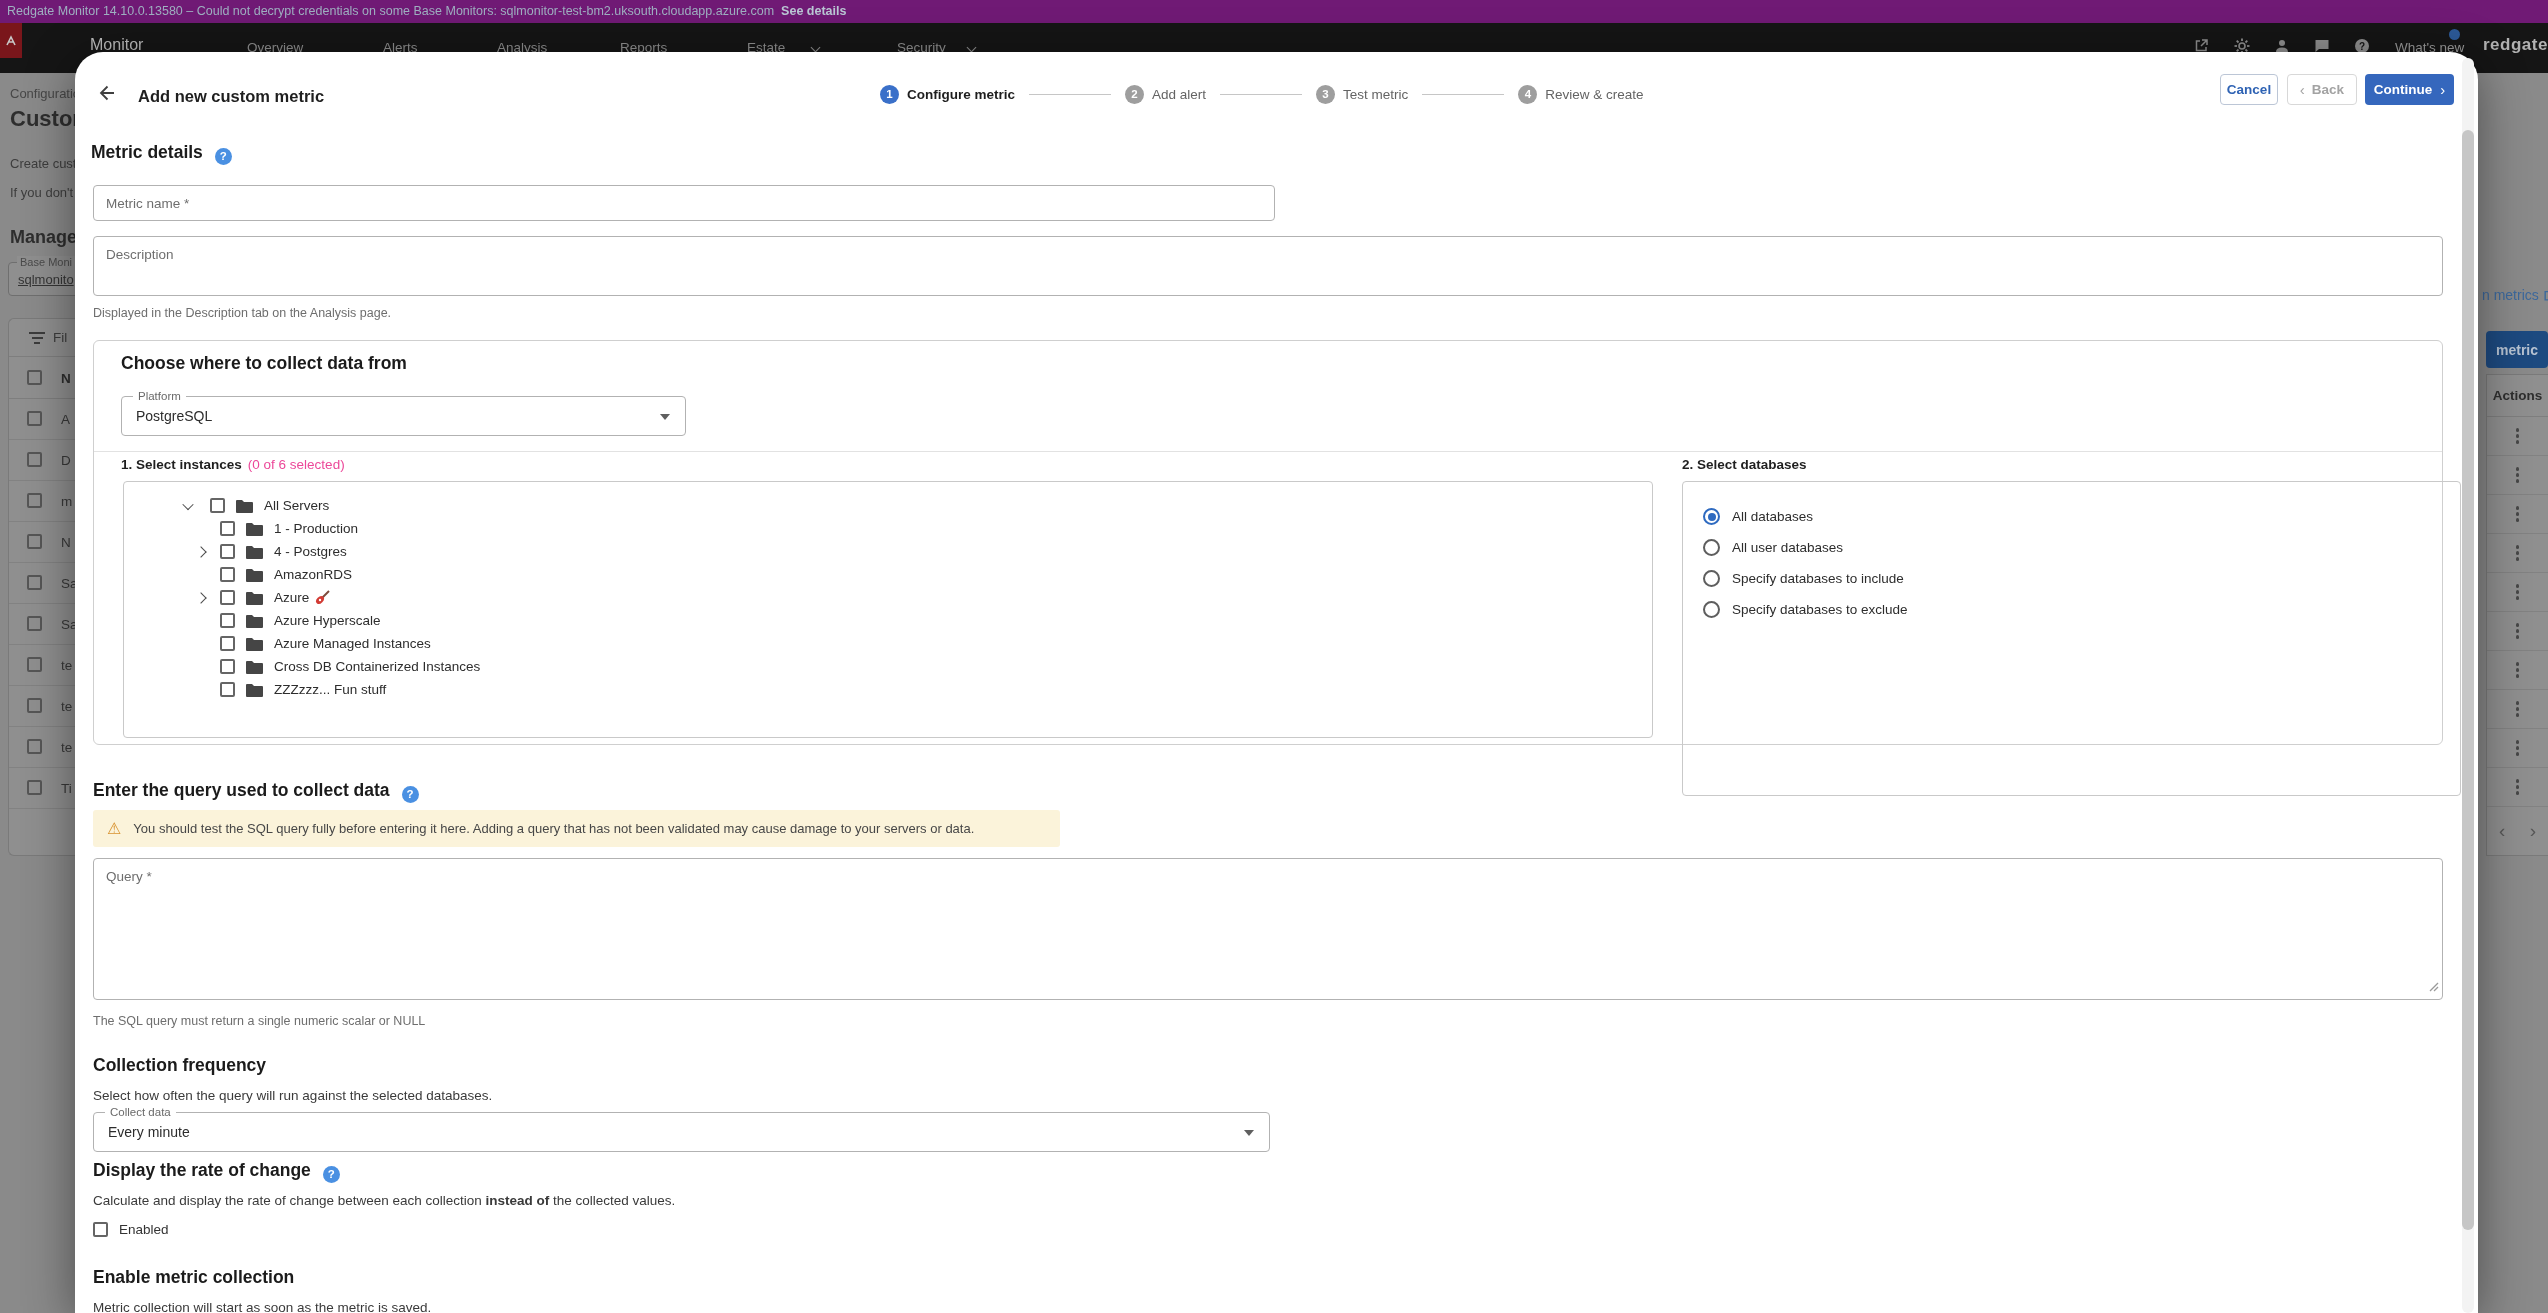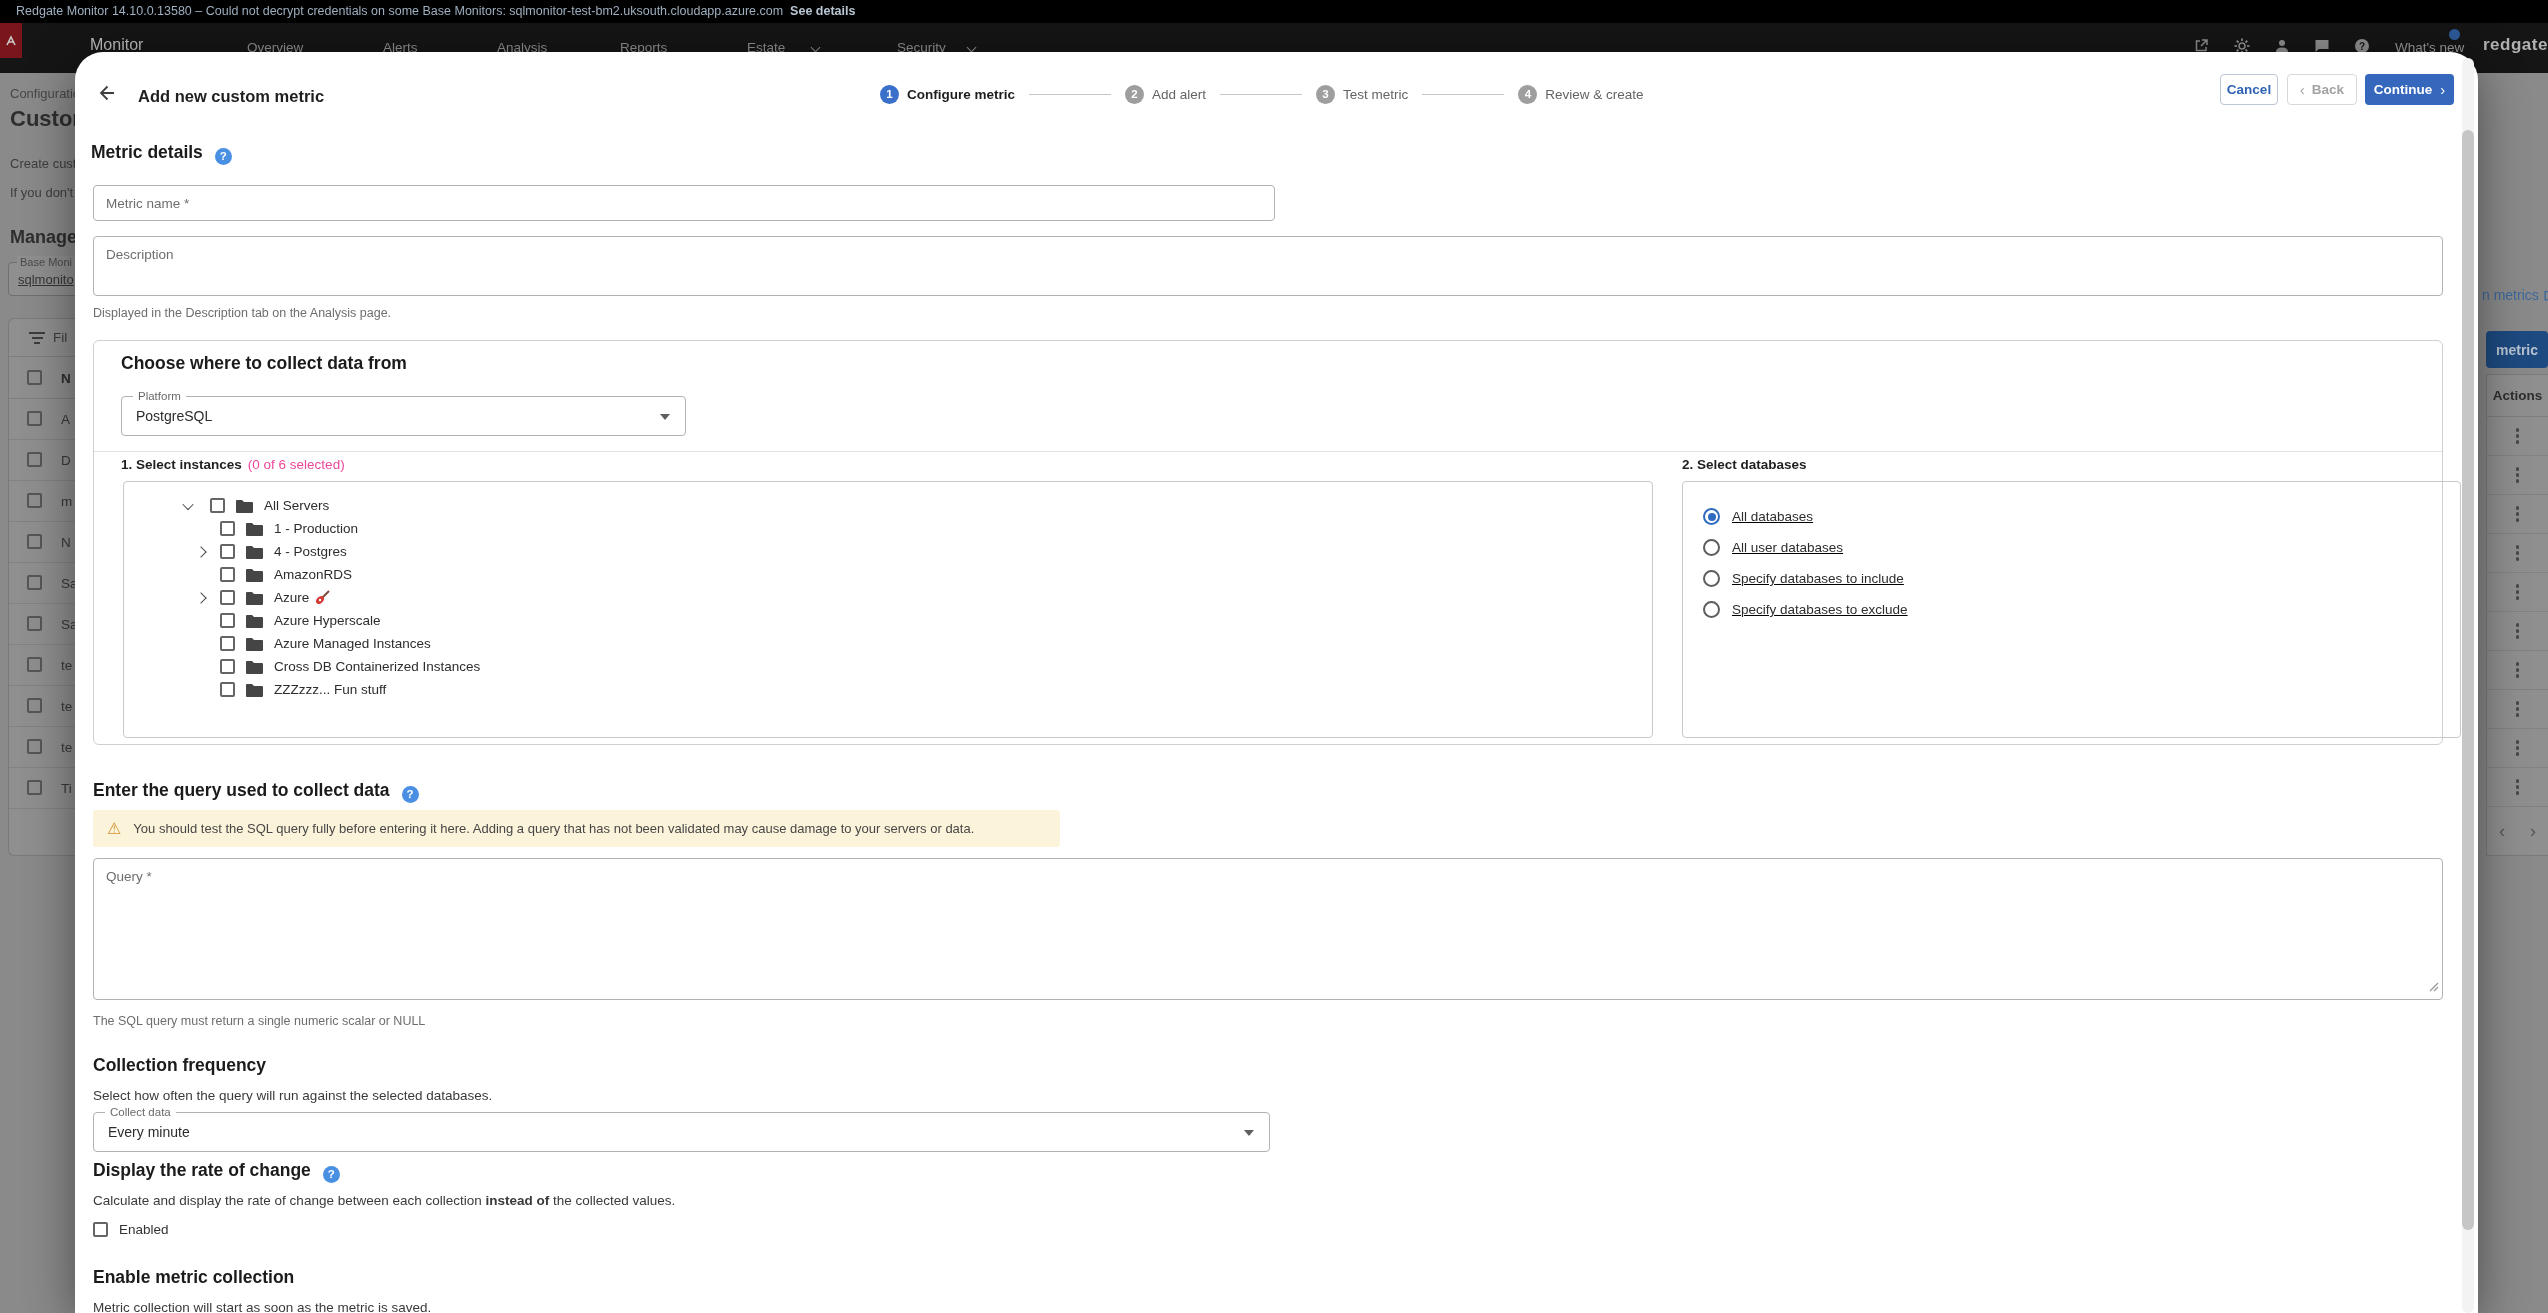--- a/index.html
+++ b/index.html
@@ -1,20 +1,20 @@
 <!DOCTYPE html>
 <html><head>
 <meta charset="utf-8">
 <style>
   * { margin:0; padding:0; box-sizing:border-box; }
   body { font-family:"Liberation Sans", sans-serif; }
   .screen { position:relative; width:2548px; height:1313px; background:#8a8a8a; overflow:hidden; font-family:"Liberation Sans", sans-serif; }
 
   
-  .top-banner { position:absolute; top:0; left:0; right:0; height:23px; background:#000000; color:#9fb0c1; font-size:12.5px; line-height:23px; padding-left:16px; white-space:nowrap; }
+  .top-banner { position:absolute; top:0; left:0; right:0; height:23px; background:#701a75; color:#9fb0c1; font-size:12.5px; line-height:23px; padding-left:7px; white-space:nowrap; }
   .top-banner .see { color:#bac7d4; font-weight:bold; margin-left:7px; }
 
   .navbar { position:absolute; top:23px; left:0; right:0; height:50px; background:#151515; }
   .nav-logo { position:absolute; left:0; top:0; width:22px; height:35px; background:#7a161b; display:flex; align-items:center; justify-content:center; }
   .nav-brand { position:absolute; left:90px; top:13px; font-size:16px; color:#bcbcbc; }
   .nav-item { position:absolute; top:17px; font-size:13.5px; color:#8f8f8f; }
   .nav-chev { position:absolute; top:21px; width:7px; height:7px; border-right:1.6px solid #8f8f8f; border-bottom:1.6px solid #8f8f8f; transform:rotate(45deg); }
   .nav-ic { position:absolute; top:15px; width:18px; height:18px; color:#8f8f8f; font-size:15px; line-height:18px; text-align:center; }
   .nav-whatsnew { position:absolute; left:2395px; top:17px; font-size:13.5px; color:#9a9a9a; }
   .nav-dot { position:absolute; left:2449px; top:6px; width:11px; height:11px; border-radius:50%; background:#2c5a99; }
@@ -105,21 +105,21 @@
   .t-row.lvl1 { padding-left:28px; }
   .tg { width:26px; display:flex; align-items:center; justify-content:flex-start; flex:0 0 auto; }
   .chev { width:8px; height:8px; border-right:1.8px solid #4b4b4b; border-bottom:1.8px solid #4b4b4b; }
   .chev.down { transform:rotate(45deg) translate(-1px,-1px); }
   .chev.right { transform:rotate(-45deg); margin-left:3px; }
   .cb { width:15px; height:15px; border:2px solid #656565; border-radius:2px; background:#fff; flex:0 0 auto; cursor:pointer; }
   .t-row .fold { margin-left:11px; margin-right:11px; flex:0 0 auto; display:flex; }
   .t-row .t-lbl { white-space:nowrap; }
   .t-row .gtr { margin-left:6px; display:flex; }
 
-  .db-box { position:absolute; left:1588px; top:140px; width:779px; height:257px; border:1px solid #c9c9c9; border-radius:4px; padding-top:19px; overflow:hidden;text-decoration:underline; }
+  .db-box { position:absolute; left:1588px; top:140px; width:779px; height:315px; border:1px solid #c9c9c9; border-radius:4px; padding-top:19px; overflow:hidden; }
   .r-row { height:31px; display:flex; align-items:center; padding-left:20px; font-size:13.5px; color:#2d2d2d; cursor:pointer; }
   .radio { width:17px; height:17px; border:2px solid #5e5e5e; border-radius:50%; flex:0 0 auto; position:relative; }
   .radio.sel-r { border-color:#2e6ac0; }
   .radio.sel-r::after { content:""; position:absolute; left:2.5px; top:2.5px; right:2.5px; bottom:2.5px; border-radius:50%; background:#2e6ac0; }
   .r-row .r-lbl { margin-left:12px; white-space:nowrap; }
 
   .warn { position:absolute; left:18px; top:758px; width:967px; height:37px; background:#fbf3da; border-radius:3px; display:flex; align-items:center; padding-left:14px; }
   .warn .wic { color:#d8922f; font-size:16px; line-height:1; }
   .warn .wtxt { margin-left:12px; font-size:13px; color:#474747; white-space:nowrap; }
 

